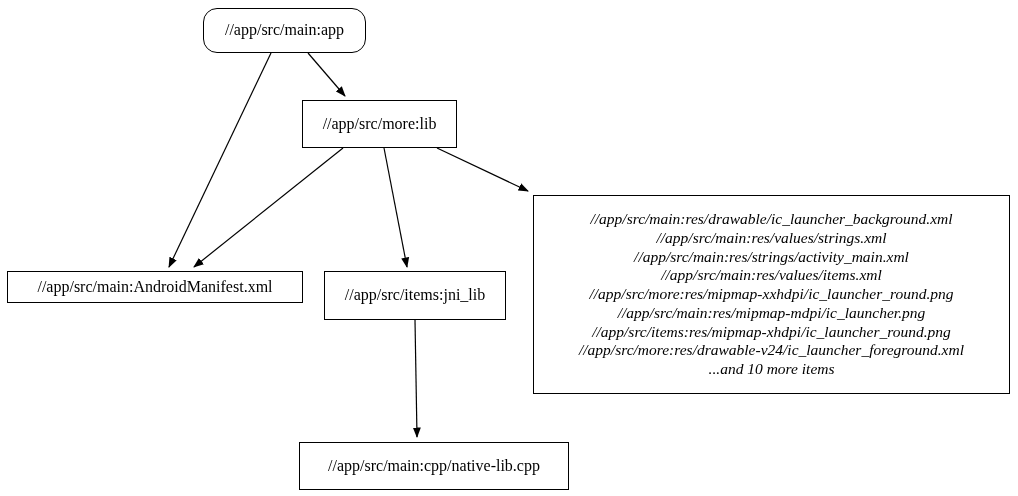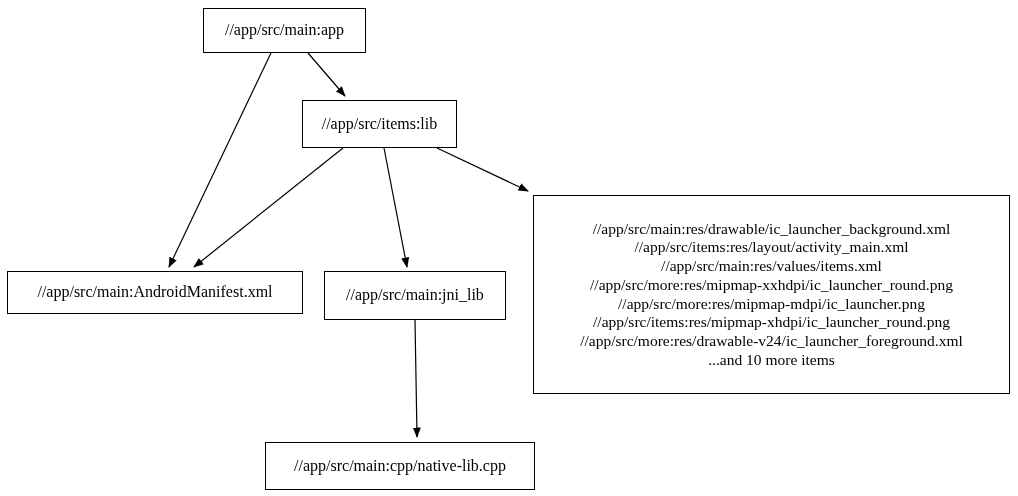--- a/index.html
+++ b/index.html
@@ -58,44 +58,45 @@
       </marker>
     </defs>
     <line x1="308" y1="53" x2="345" y2="96" stroke="#000000" stroke-width="1.2" marker-end="url(#arrowhead)"></line>
     <line x1="271" y1="53" x2="169" y2="267" stroke="#000000" stroke-width="1.2" marker-end="url(#arrowhead)"></line>
     <line x1="343" y1="148" x2="194" y2="267" stroke="#000000" stroke-width="1.2" marker-end="url(#arrowhead)"></line>
     <line x1="384" y1="148" x2="407" y2="267" stroke="#000000" stroke-width="1.2" marker-end="url(#arrowhead)"></line>
     <line x1="437" y1="148" x2="528" y2="191" stroke="#000000" stroke-width="1.2" marker-end="url(#arrowhead)"></line>
     <line x1="415" y1="320" x2="417" y2="437" stroke="#000000" stroke-width="1.2" marker-end="url(#arrowhead)"></line>
   </svg>
 
-  <div class="node" style="left:203px; top:8px; width:163px; height:45px;">
+  <div class="node" style="left:203px; top:8px; width:163px; height:45px;border-radius:14px;">
     <span>//app/src/main:app</span>
   </div>
 
   <div class="node" style="left:302px; top:100px; width:155px; height:48px;">
-    <span>//app/src/items:lib</span>
+    <span>//app/src/more:lib</span>
   </div>
 
-  <div class="node" style="left:7px; top:271px; width:296px; height:43px;">
+  <div class="node" style="left:7px; top:271px; width:296px; height:32px;">
     <span>//app/src/main:AndroidManifest.xml</span>
   </div>
 
   <div class="node" style="left:324px; top:271px; width:182px; height:49px;">
-    <span>//app/src/main:jni_lib</span>
+    <span>//app/src/items:jni_lib</span>
   </div>
 
-  <div class="node multi" style="left:533px; top:195px; width:477px; height:199px;">
+  <div class="node multi" style="left:533px; top:195px; width:477px; height:199px;font-style:italic;">
     <div class="res-line">//app/src/main:res/drawable/ic_launcher_background.xml</div>
-    <div class="res-line">//app/src/items:res/layout/activity_main.xml</div>
+    <div class="res-line">//app/src/main:res/values/strings.xml</div>
+    <div class="res-line">//app/src/main:res/strings/activity_main.xml</div>
     <div class="res-line">//app/src/main:res/values/items.xml</div>
     <div class="res-line">//app/src/more:res/mipmap-xxhdpi/ic_launcher_round.png</div>
-    <div class="res-line">//app/src/more:res/mipmap-mdpi/ic_launcher.png</div>
+    <div class="res-line">//app/src/main:res/mipmap-mdpi/ic_launcher.png</div>
     <div class="res-line">//app/src/items:res/mipmap-xhdpi/ic_launcher_round.png</div>
     <div class="res-line">//app/src/more:res/drawable-v24/ic_launcher_foreground.xml</div>
     <div class="res-line">...and 10 more items</div>
   </div>
 
-  <div class="node" style="left:265px; top:442px; width:270px; height:48px;">
+  <div class="node" style="left:299px; top:442px; width:270px; height:48px;">
     <span>//app/src/main:cpp/native-lib.cpp</span>
   </div>
 
 </div>
 
 </body></html>

